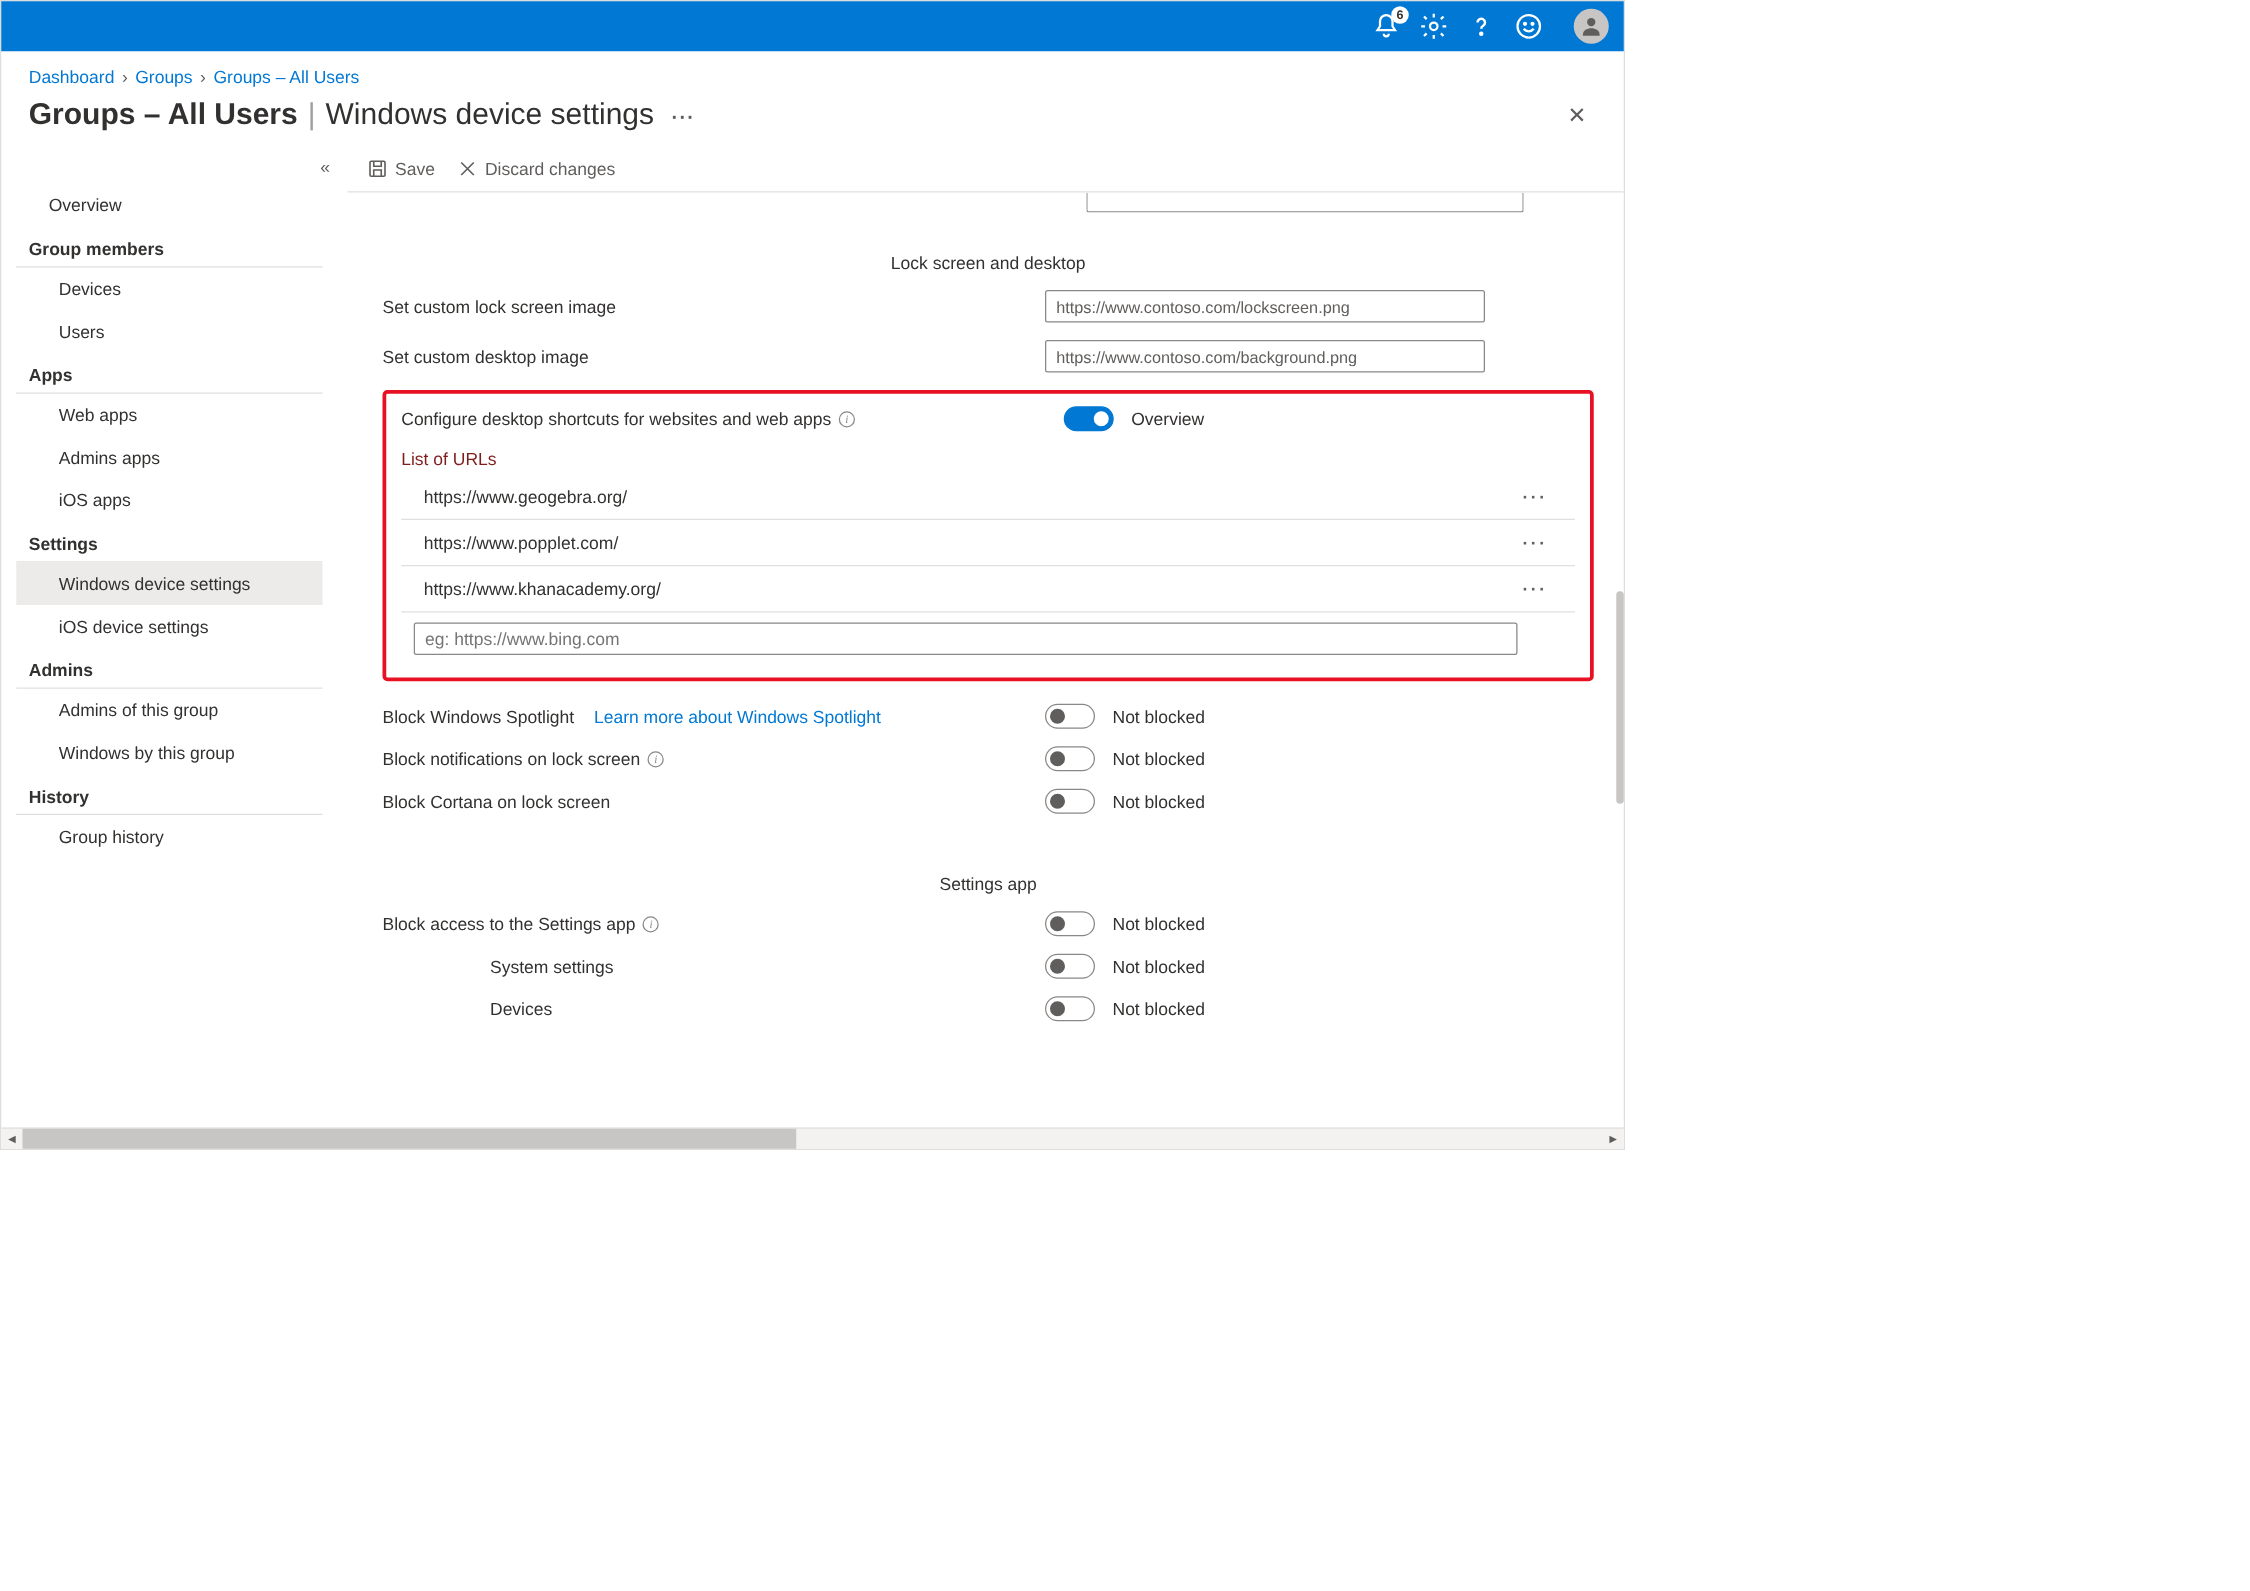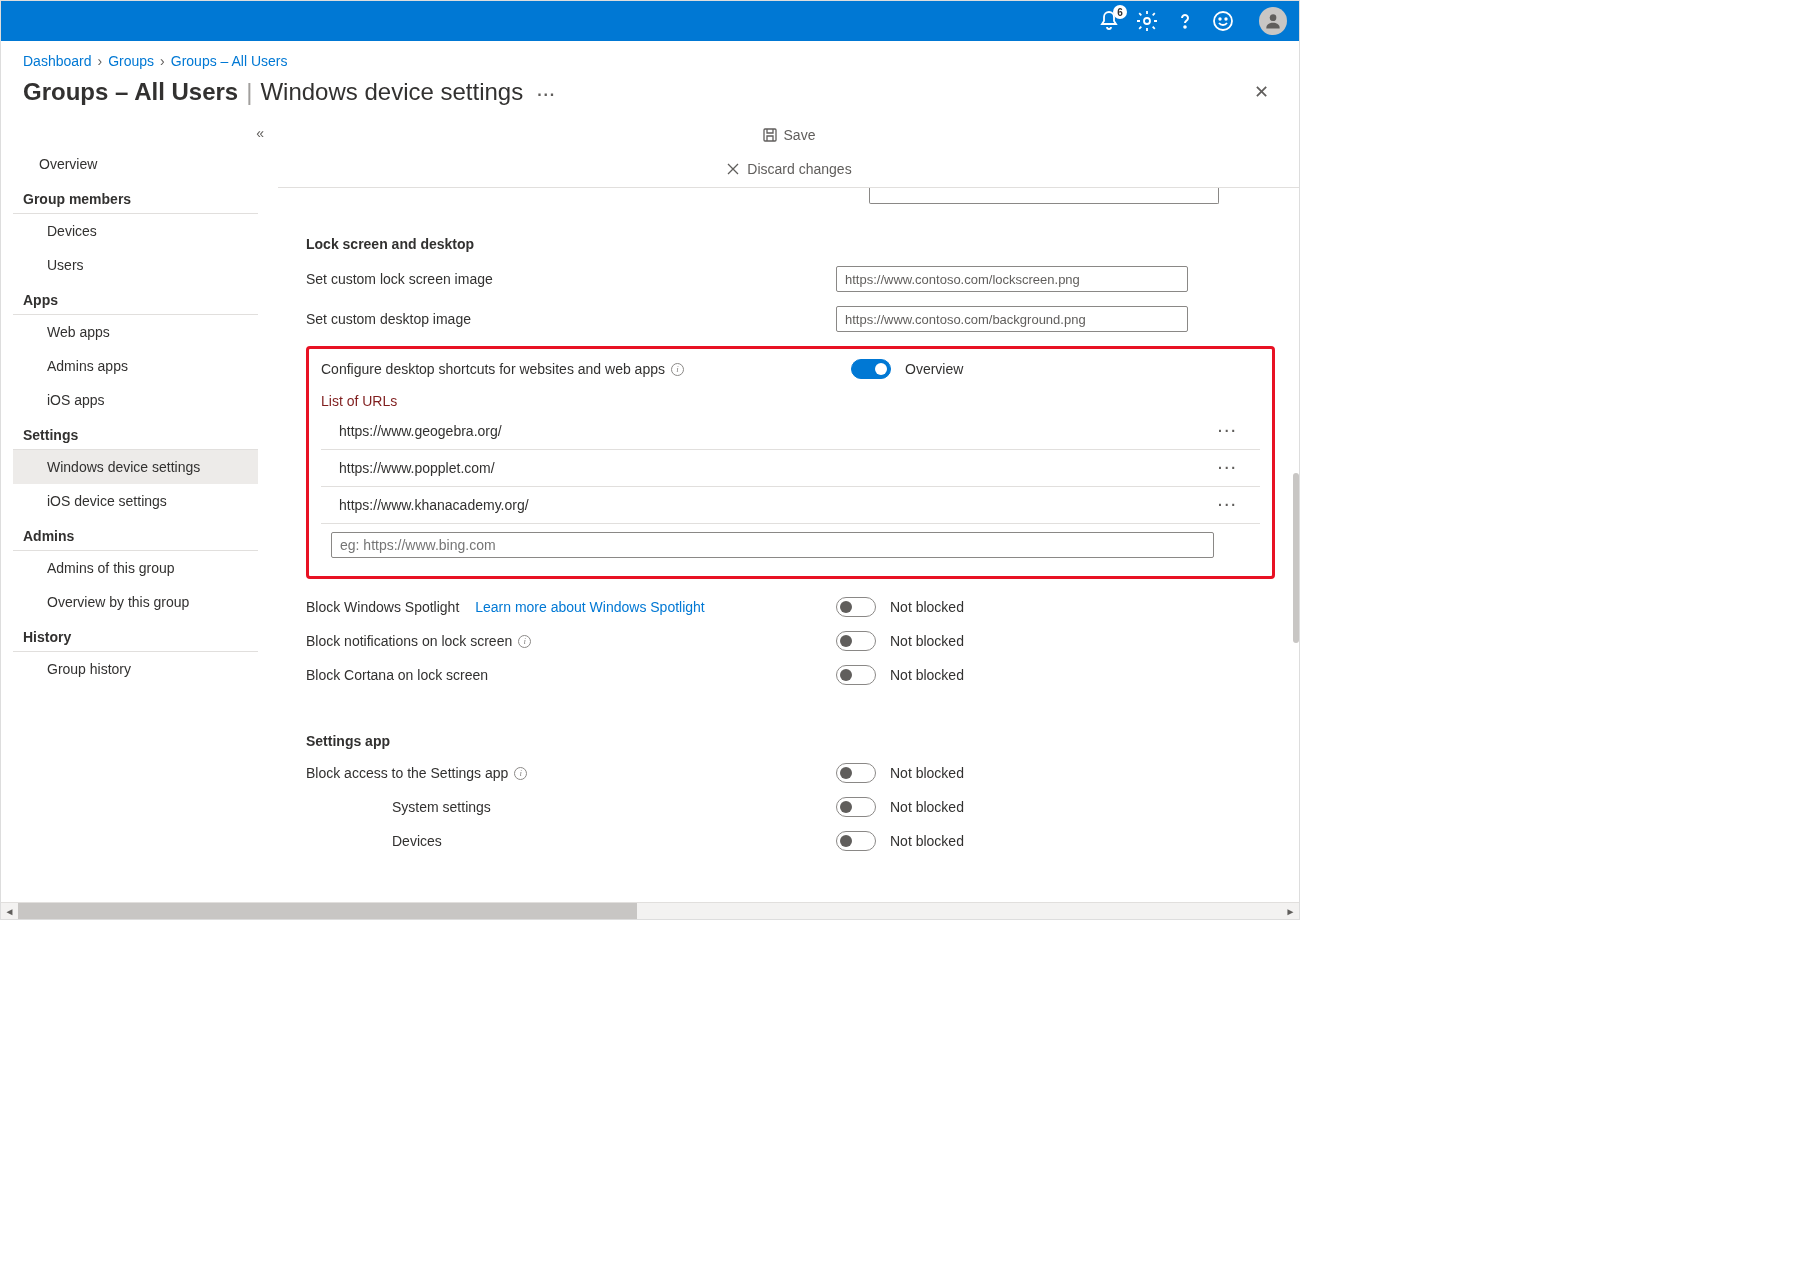--- a/index.html
+++ b/index.html
@@ -31,32 +31,32 @@
 
 .sidebar { width: 275px; padding: 0 0 0 12px; overflow: hidden; position: relative; }
 .collapse-arrow { text-align: right; padding: 4px 12px 6px 0; color: #605e5c; font-size: 14px; cursor: pointer; }
 .nav-section-hdr { font-size: 14px; font-weight: 600; color: #323130; padding: 10px 10px 6px; border-bottom: 1px solid #e1dfdd; margin-right: 18px; }
 .nav-item { padding: 9px 10px 9px 34px; font-size: 14px; color: #323130; cursor: pointer; margin-right: 18px; }
 .nav-item.active { background: #edebe9; font-weight: 400; }
 .nav-item.top { padding-left: 26px; }
 
 
 .panel { flex: 1; display: flex; flex-direction: column; min-width: 0; position: relative; }
-.toolbar { display: flex; align-items: center; gap: 18px; padding: 6px 16px 10px; border-bottom: 1px solid #e1dfdd; color: #605e5c; margin-left: 2px; flex-direction: column; }
+.toolbar { display: flex; align-items: center; gap: 18px; padding: 6px 16px 10px; border-bottom: 1px solid #e1dfdd; color: #605e5c; margin-left: 2px; }
 .toolbar .tbtn { display: flex; align-items: center; gap: 6px; cursor: pointer; font-size: 14px; }
 .toolbar svg { width: 16px; height: 16px; }
 .scroll-area { overflow-y: auto; flex: 1; padding: 0 24px 20px 30px; position: relative; }
 .scroll-area::-webkit-scrollbar { width: 14px; }
 .scroll-area::-webkit-scrollbar-thumb { background: #c8c6c4; }
 
 
 .stray-box { position: absolute; right: 80px; top: 0; width: 350px; height: 16px; border: 1px solid #8a8886; border-top: none; border-radius: 0 0 2px 2px; }
 
 
-.section-title { font-weight: 700; font-size: 14px; margin: 48px 0 14px; }
+.section-title { font-weight: 400; font-size: 14px; margin: 48px 0 14px; text-align: center; }
 .row { display: flex; align-items: center; margin: 14px 0; }
 .row .label { width: 530px; color: #323130; display: flex; align-items: center; gap: 6px; }
 .row .label.indent1 { padding-left: 86px; }
 .row .control { flex: 1; display: flex; align-items: center; gap: 14px; }
 .text-input { width: 352px; height: 26px; border: 1px solid #8a8886; padding: 2px 8px; font-size: 13px; color: #605e5c; border-radius: 2px; }
 .info-circle { width: 13px; height: 13px; border: 1px solid #8a8886; border-radius: 50%; display: inline-flex; align-items: center; justify-content: center; font-size: 9px; color: #8a8886; font-family: Georgia, serif; font-style: italic; }
 
 
 .toggle { width: 40px; height: 20px; border-radius: 10px; position: relative; cursor: pointer; }
 .toggle.off { background: #fff; border: 1px solid #8a8886; }
@@ -156,21 +156,21 @@
       <div class="nav-item">Users</div>
       <div class="nav-section-hdr">Apps</div>
       <div class="nav-item">Web apps</div>
       <div class="nav-item">Admins apps</div>
       <div class="nav-item">iOS apps</div>
       <div class="nav-section-hdr">Settings</div>
       <div class="nav-item active">Windows device settings</div>
       <div class="nav-item">iOS device settings</div>
       <div class="nav-section-hdr">Admins</div>
       <div class="nav-item">Admins of this group</div>
-      <div class="nav-item">Overview by this group</div>
+      <div class="nav-item">Windows by this group</div>
       <div class="nav-section-hdr">History</div>
       <div class="nav-item">Group history</div>
     </div>
 
     <div class="panel">
       <div class="toolbar">
         <div class="tbtn">
           <svg viewBox="0 0 16 16" fill="none" stroke="#605e5c" stroke-width="1.3">
               <rect x="2" y="2" width="12" height="12" rx="1"></rect>
               <path d="M5 2v4h6V2M5 14v-5h6v5"></path>

